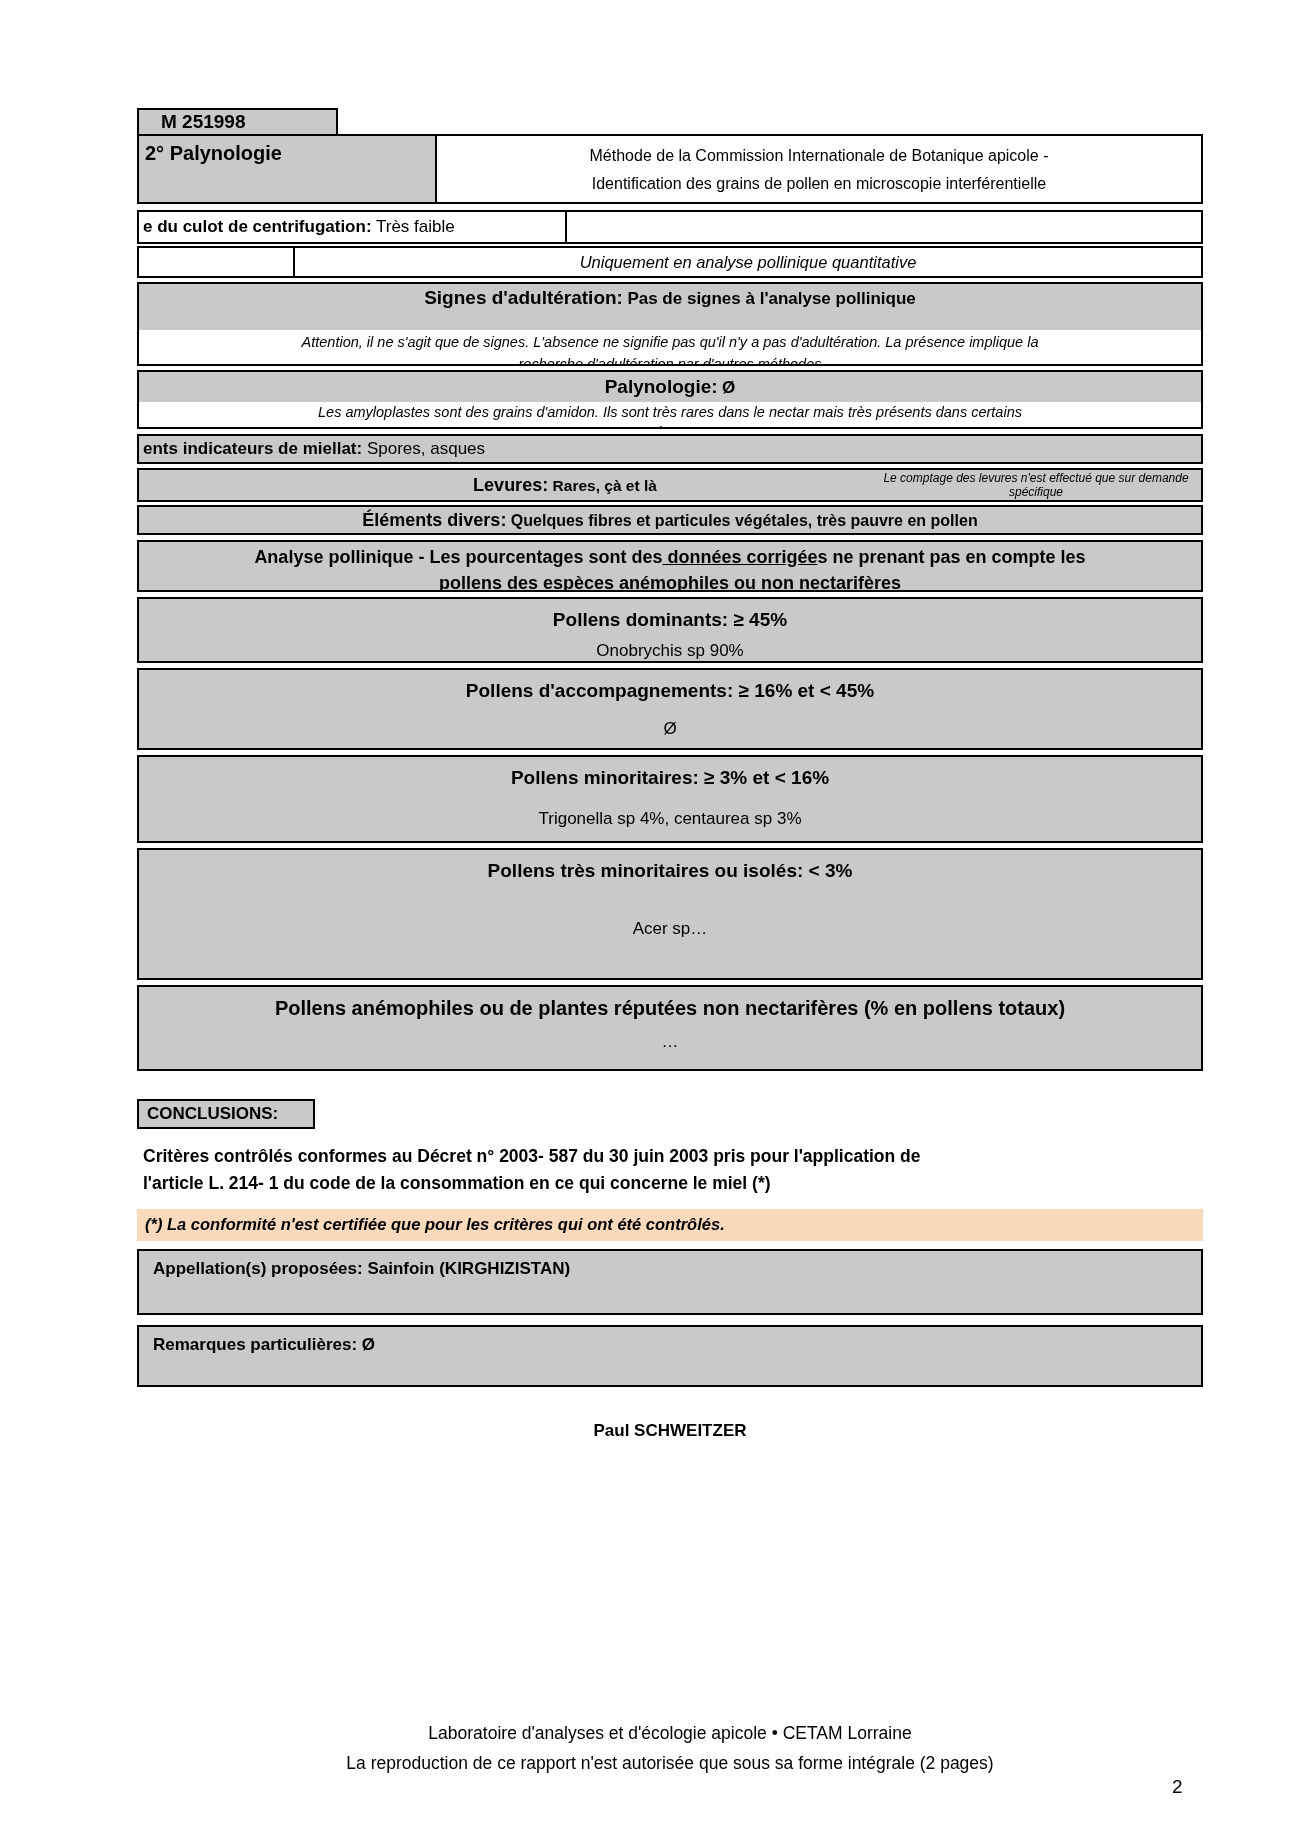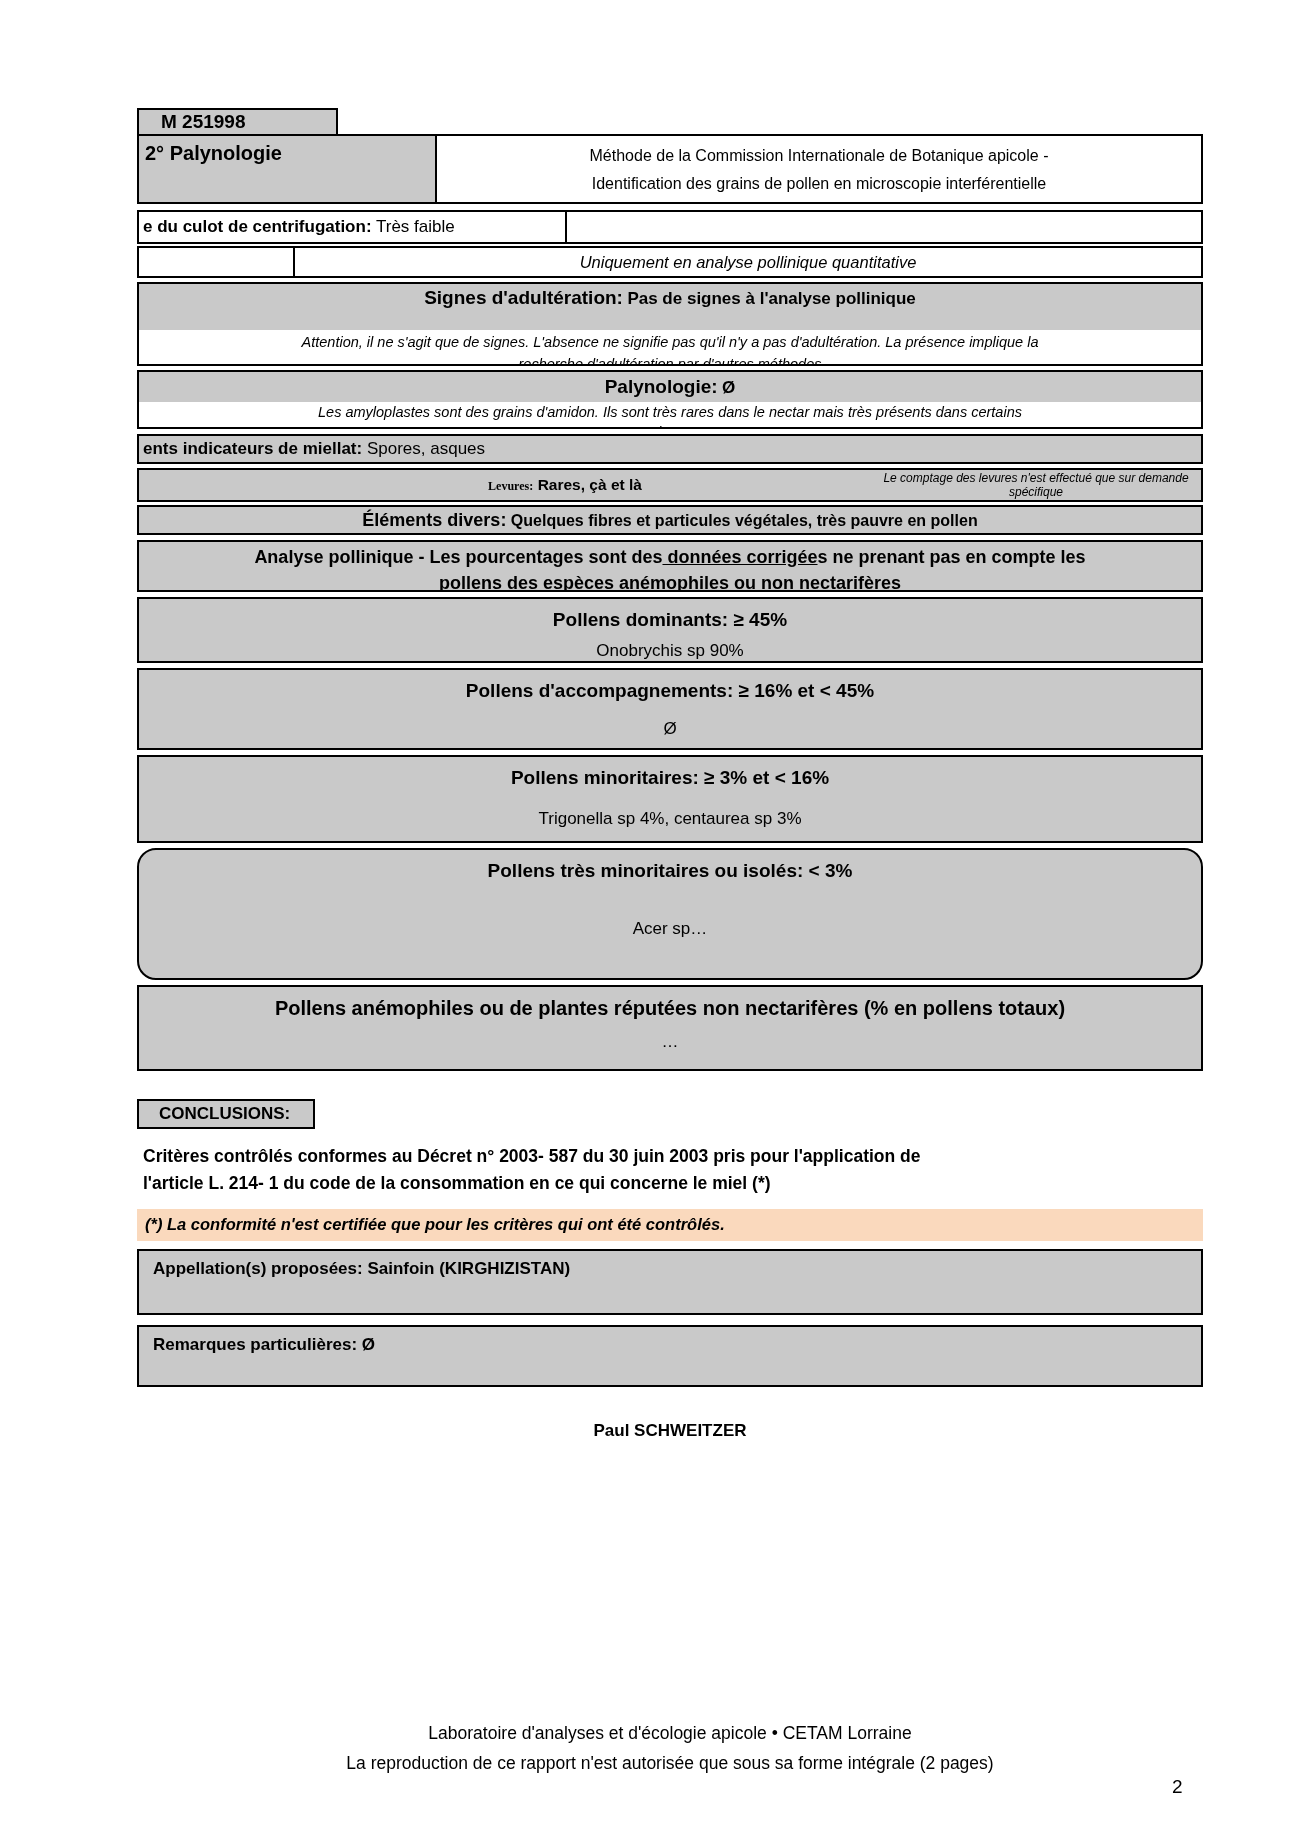--- a/index.html
+++ b/index.html
@@ -213,21 +213,21 @@
     box-sizing: border-box;
     height: 34px;
     align-items: center;
   }
   .levures .left {
     flex: 1;
     text-align: center;
     padding-left: 120px;
     box-sizing: border-box;
   }
-  .levures .lab { font-size: 12px; font-weight: bold; font-family: Liberation Serif, serif; }
+  .levures .lab { font-size: 18px; font-weight: bold; }
   .levures .val { font-size: 15.5px; font-weight: bold; }
   .levures .right {
     width: 330px;
     font-size: 12px;
     font-style: italic;
     text-align: center;
     line-height: 14px;
     overflow: hidden;
     height: 28px;
   }
@@ -274,36 +274,36 @@
     line-height: 34px;
     padding-top: 4px;
   }
   .pollen .value {
     font-size: 17px;
     line-height: 28px;
   }
   .p-dom { height: 66px; }
   .p-acc { height: 82px; }
   .p-min { height: 88px; }
-  .p-tm  { height: 132px; border-radius: 19px; }
+  .p-tm  { height: 132px; }
   .p-an  { height: 86px; }
   .p-an .title { font-size: 20px; }
 
   
   .concl-tab {
     margin-top: 28px;
     width: 178px;
     height: 30px;
     background: #c9c9c9;
     border: 2px solid #000;
     box-sizing: border-box;
     font-size: 17px;
     font-weight: bold;
     line-height: 26px;
-    padding-left: 20px;
+    padding-left: 8px;
   }
   .concl-text {
     margin-top: 14px;
     font-size: 17.5px;
     font-weight: bold;
     line-height: 27px;
     padding-left: 6px;
   }
   .conform {
     margin-top: 12px;

